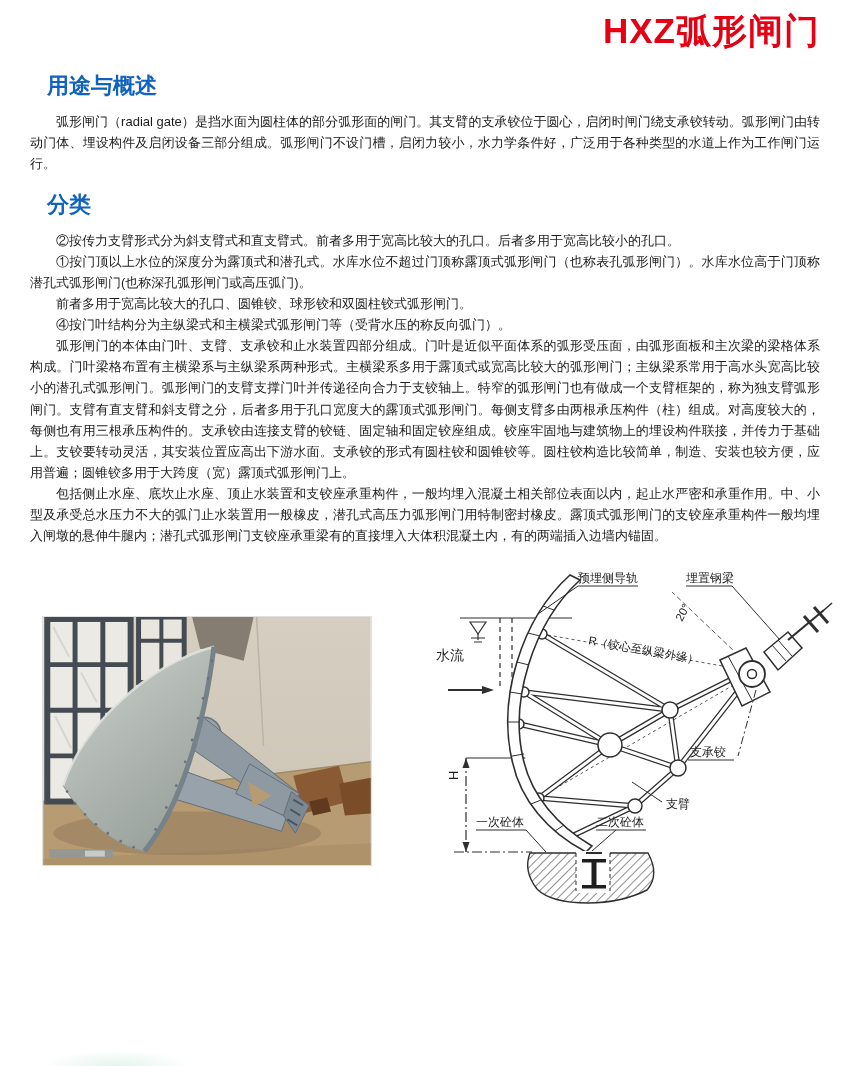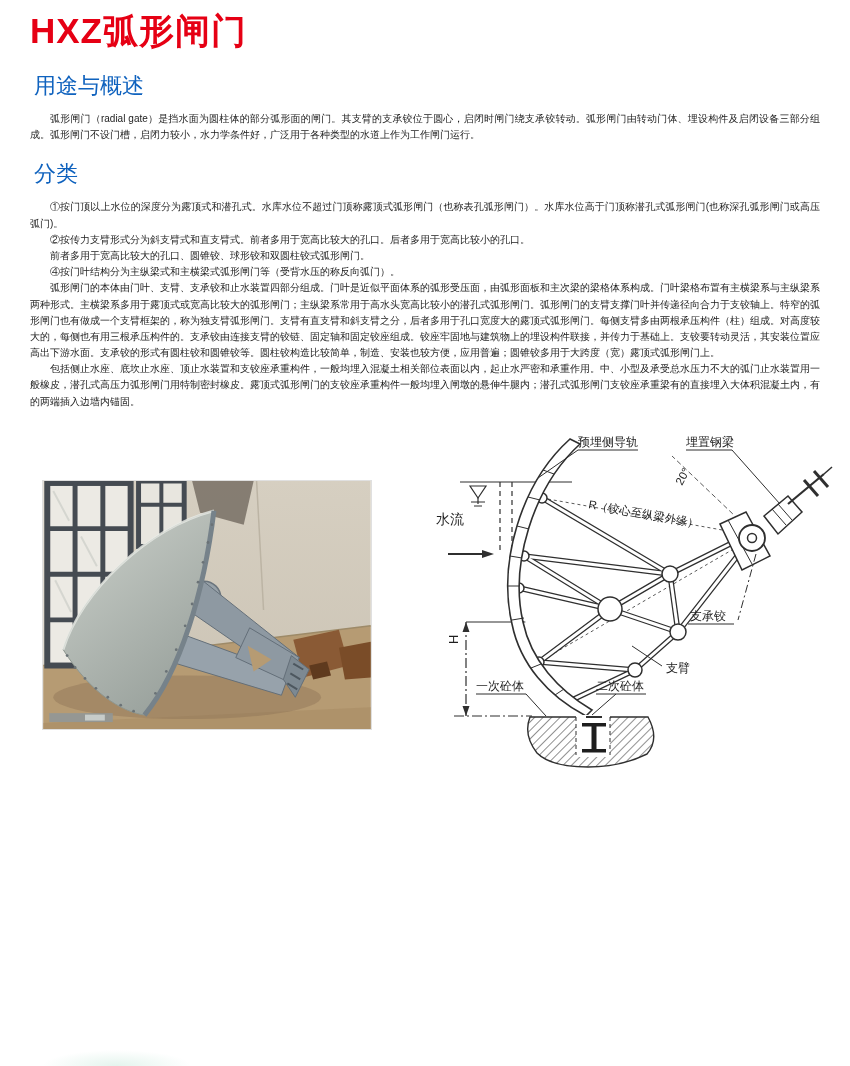--- a/index.html
+++ b/index.html
@@ -2,28 +2,28 @@
 <html><head>
 <meta charset="utf-8">
 <style>
   html,body{margin:0;padding:0;background:#ffffff;}
   .page{
     width:850px;height:1066px;position:relative;overflow:hidden;background:#ffffff;
     font-family:"Liberation Sans",sans-serif;color:#1c1c1c;
   }
   .content{padding:0 30px;}
   .doc-title{
-    text-align:left;color:#e60014;font-size:35px;font-weight:bold;
+    text-align:right;color:#e60014;font-size:35px;font-weight:bold;
     margin:8px 0 14px 0;letter-spacing:1px;
   }
   .sec-heading{
-    color:#0f62be;font-size:22px;font-weight:normal;margin:16px 0 10px 4px;
+    color:#0f62be;font-size:22px;font-weight:bold;margin:16px 0 10px 17px;
   }
   .para{
-    font-size:10px;line-height:1.62;text-align:justify;margin:0;
+    font-size:13px;line-height:1.62;text-align:justify;margin:0;
     text-indent:2em;color:#1c1c1c;
   }
   .figures{display:flex;align-items:flex-start;margin-top:14px;}
   .photo-wrap{margin:56px 0 0 12px;border:1px solid #e0e0e0;line-height:0;}
   .diagram-wrap{margin-left:48px;width:420px;}
   .corner-smear{
     position:absolute;left:42px;bottom:0;width:150px;height:16px;
     background:radial-gradient(ellipse at 50% 100%, rgba(205,235,222,.55), rgba(255,255,255,0) 70%);
     pointer-events:none;
   }
@@ -33,22 +33,22 @@
 <body>
 
 <div class="page">
   <div class="content">
     <h1 class="doc-title">HXZ弧形闸门</h1>
 
     <h2 class="sec-heading">用途与概述</h2>
     <p class="para">弧形闸门（radial gate）是挡水面为圆柱体的部分弧形面的闸门。其支臂的支承铰位于圆心，启闭时闸门绕支承铰转动。弧形闸门由转动门体、埋设构件及启闭设备三部分组成。弧形闸门不设门槽，启闭力较小，水力学条件好，广泛用于各种类型的水道上作为工作闸门运行。</p>
 
     <h2 class="sec-heading">分类</h2>
+    <p class="para">②按传力支臂形式分为斜支臂式和直支臂式。前者多用于宽高比较大的孔口。后者多用于宽高比较小的孔口。</p>
     <p class="para">①按门顶以上水位的深度分为露顶式和潜孔式。水库水位不超过门顶称露顶式弧形闸门（也称表孔弧形闸门）。水库水位高于门顶称潜孔式弧形闸门(也称深孔弧形闸门或高压弧门)。</p>
-    <p class="para">②按传力支臂形式分为斜支臂式和直支臂式。前者多用于宽高比较大的孔口。后者多用于宽高比较小的孔口。</p>
     <p class="para">前者多用于宽高比较大的孔口、圆锥铰、球形铰和双圆柱铰式弧形闸门。</p>
     <p class="para">④按门叶结构分为主纵梁式和主横梁式弧形闸门等（受背水压的称反向弧门）。</p>
 
     <p class="para">弧形闸门的本体由门叶、支臂、支承铰和止水装置四部分组成。门叶是近似平面体系的弧形受压面，由弧形面板和主次梁的梁格体系构成。门叶梁格布置有主横梁系与主纵梁系两种形式。主横梁系多用于露顶式或宽高比较大的弧形闸门；主纵梁系常用于高水头宽高比较小的潜孔式弧形闸门。弧形闸门的支臂支撑门叶并传递径向合力于支铰轴上。特窄的弧形闸门也有做成一个支臂框架的，称为独支臂弧形闸门。支臂有直支臂和斜支臂之分，后者多用于孔口宽度大的露顶式弧形闸门。每侧支臂多由两根承压构件（柱）组成。对高度较大的，每侧也有用三根承压构件的。支承铰由连接支臂的铰链、固定轴和固定铰座组成。铰座牢固地与建筑物上的埋设构件联接，并传力于基础上。支铰要转动灵活，其安装位置应高出下游水面。支承铰的形式有圆柱铰和圆锥铰等。圆柱铰构造比较简单，制造、安装也较方便，应用普遍；圆锥铰多用于大跨度（宽）露顶式弧形闸门上。</p>
 
     <p class="para">包括侧止水座、底坎止水座、顶止水装置和支铰座承重构件，一般均埋入混凝土相关部位表面以内，起止水严密和承重作用。中、小型及承受总水压力不大的弧门止水装置用一般橡皮，潜孔式高压力弧形闸门用特制密封橡皮。露顶式弧形闸门的支铰座承重构件一般均埋入闸墩的悬伸牛腿内；潜孔式弧形闸门支铰座承重梁有的直接埋入大体积混凝土内，有的两端插入边墙内锚固。</p>
 
     <div class="figures">
 
       <div class="photo-wrap">

